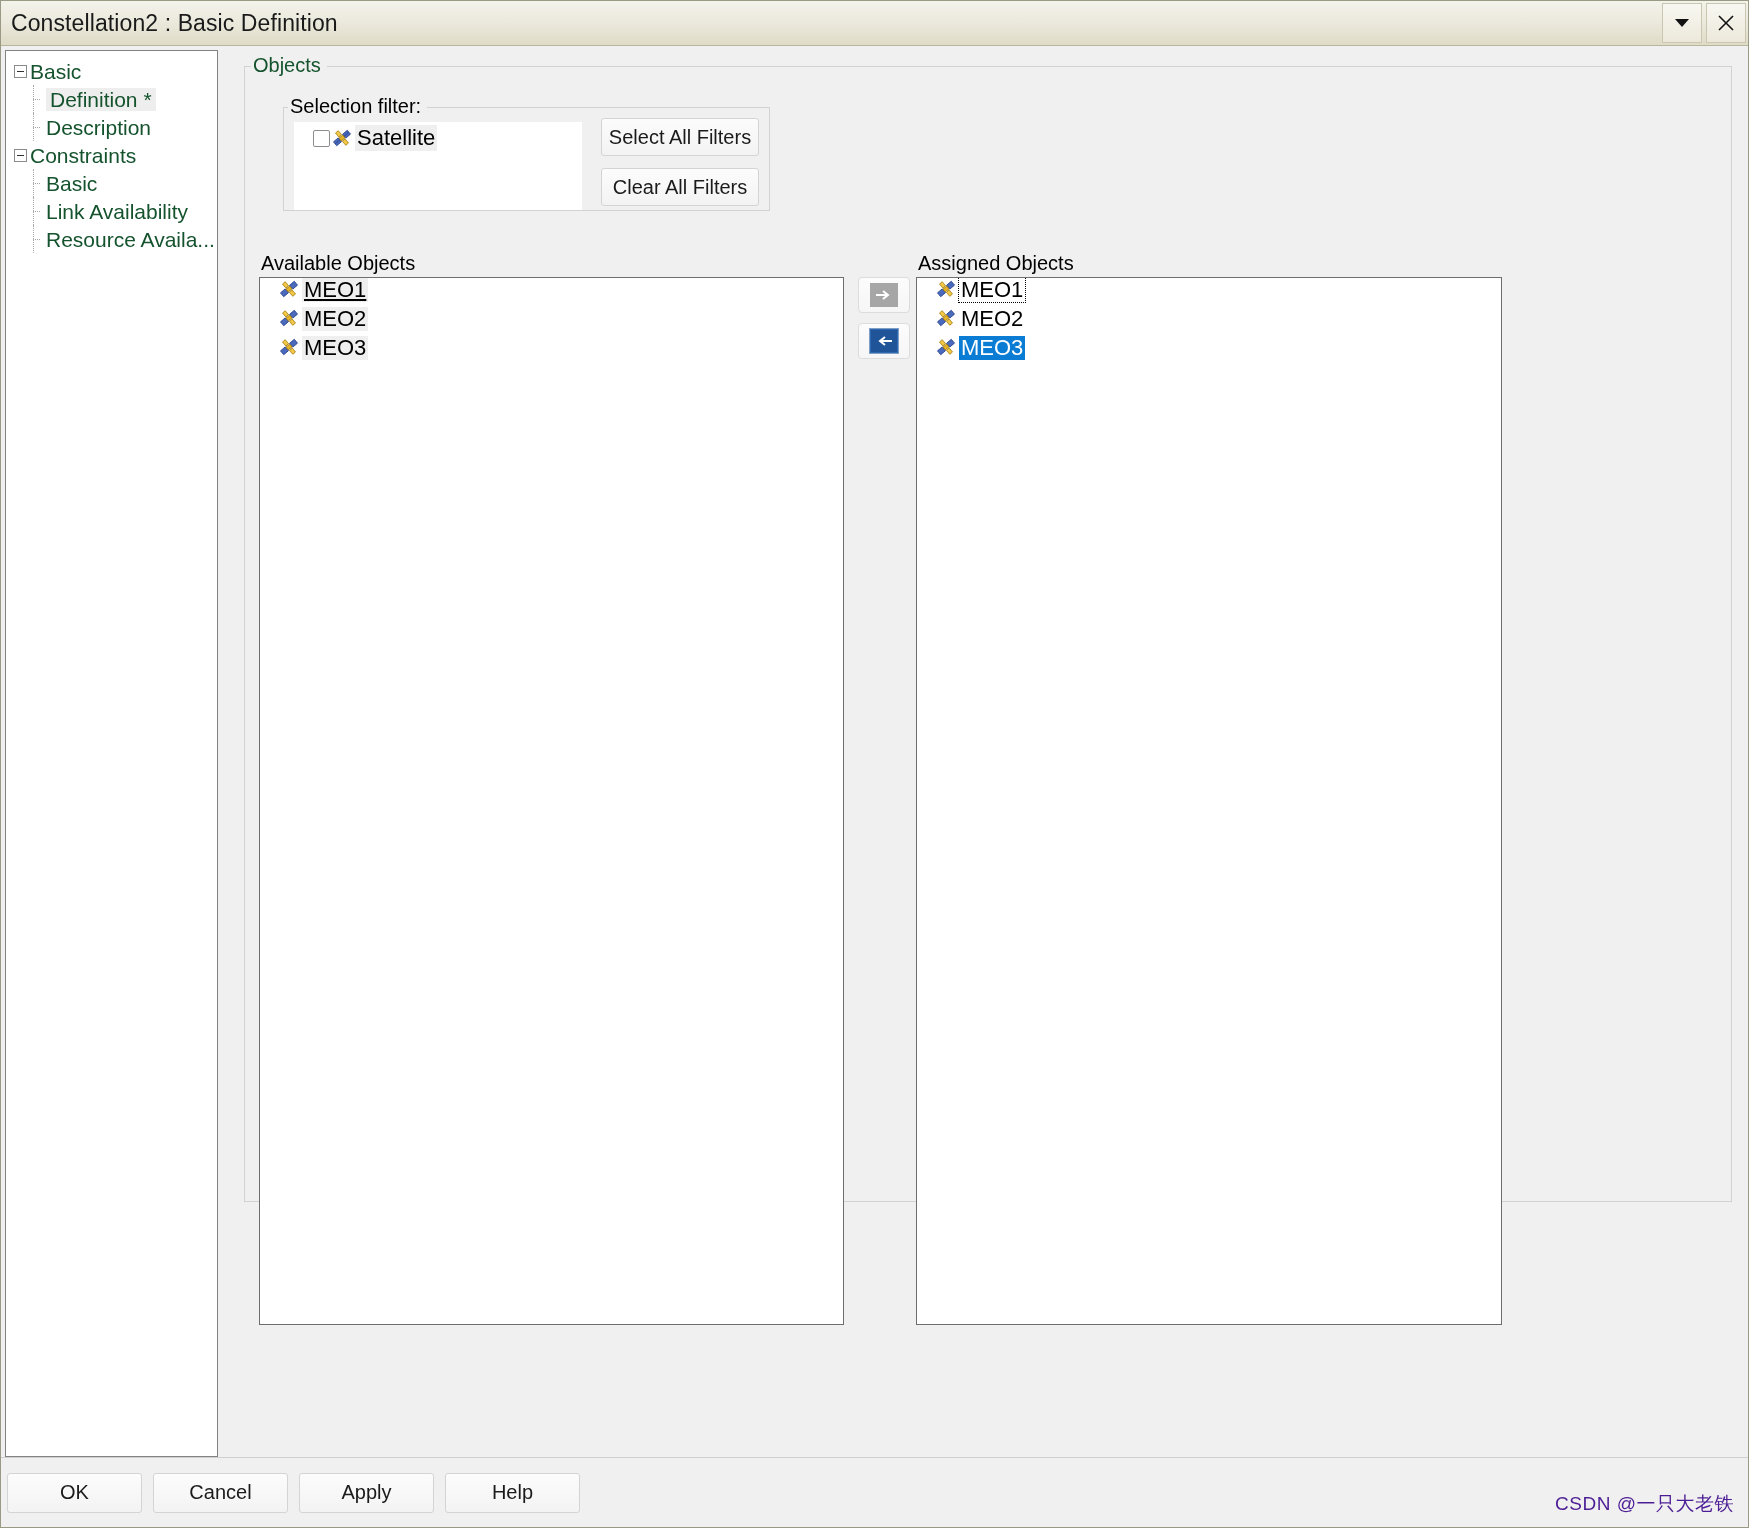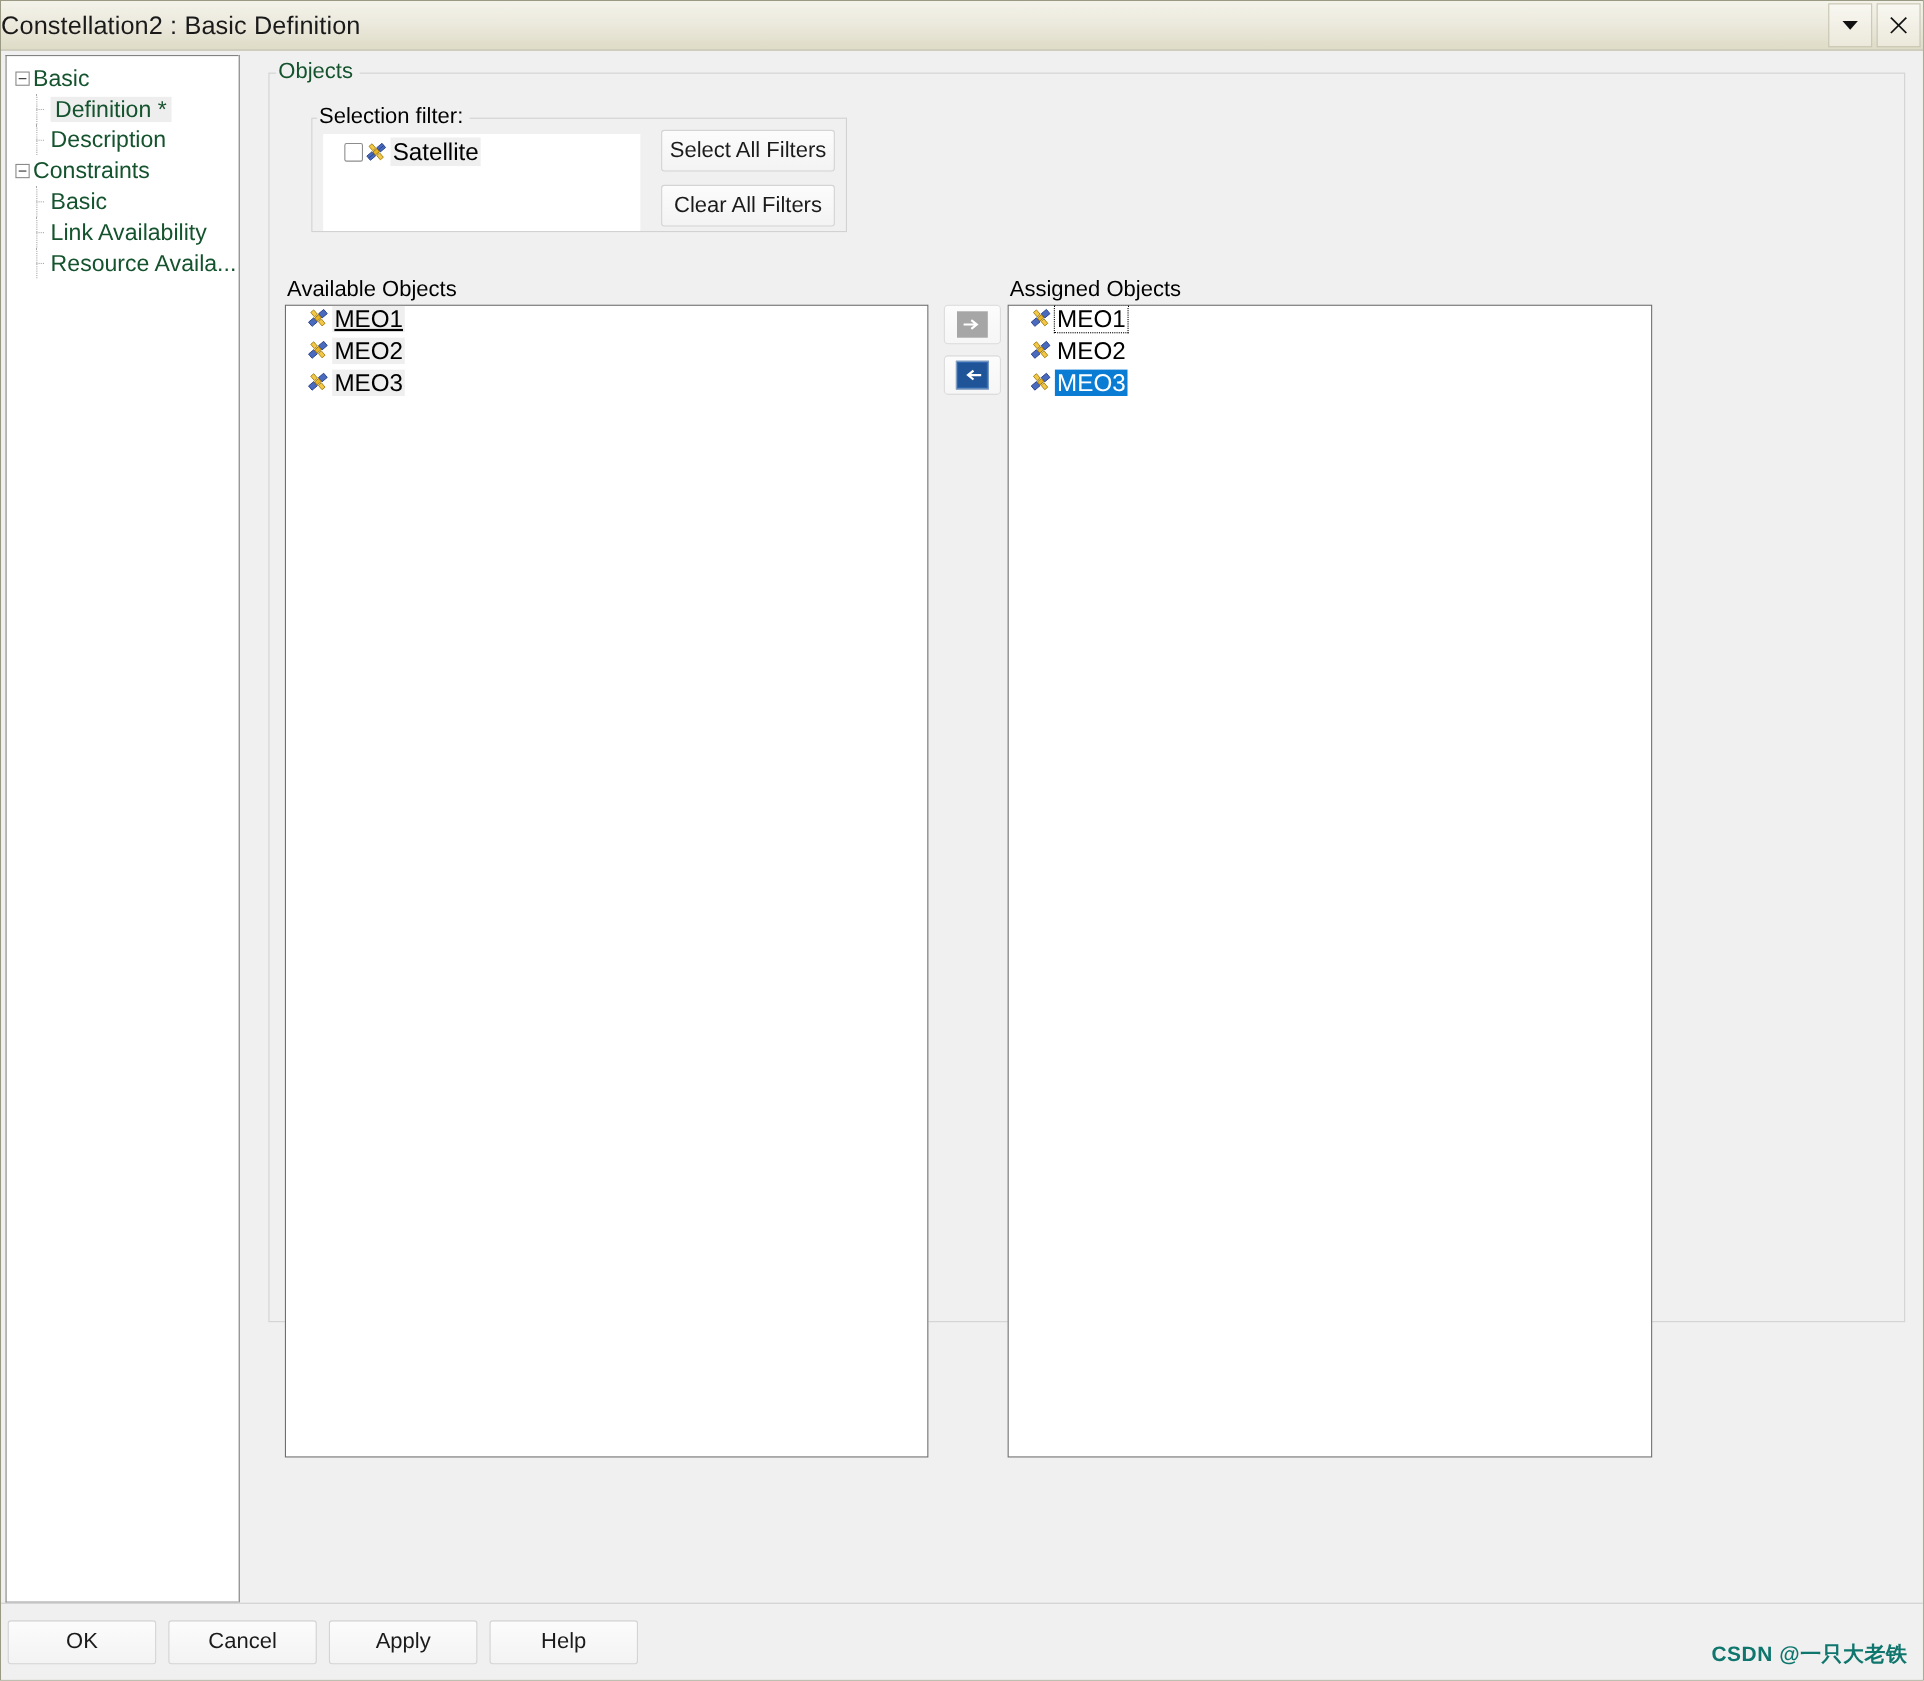--- a/index.html
+++ b/index.html
@@ -33,20 +33,21 @@
   .titlebar {
     position: relative;
     height: 44px;
     flex: 0 0 44px;
     background: linear-gradient(to bottom, #f4f3ea 0%, #eceade 45%, #dedbc6 100%);
     border-bottom: 1px solid #b9b6a0;
     display: flex;
     align-items: center;
   }
   .title-text {
+    padding-left: 10px;
     font-size: 23px;
     color: #1a1a1a;
     letter-spacing: 0.1px;
     white-space: nowrap;
   }
   .title-controls {
     position: absolute;
     right: 2px;
     top: 2px;
     display: flex;
@@ -372,24 +373,23 @@
   .footer-btn {
     width: 135px;
     height: 40px;
     font-size: 20px;
   }
   .watermark {
     position: absolute;
     right: 14px;
     bottom: 10px;
     font-size: 19px;
-    color: #0f766e;
+    color: #4c1d95;
     letter-spacing: 0.5px;
     white-space: nowrap;
-    font-weight: bold;
   }
 </style>
 </head>
 <body>
 
 <div class="window">
 
   <div class="titlebar">
     <div class="title-text">Constellation2 : Basic Definition</div>
     <div class="title-controls">

